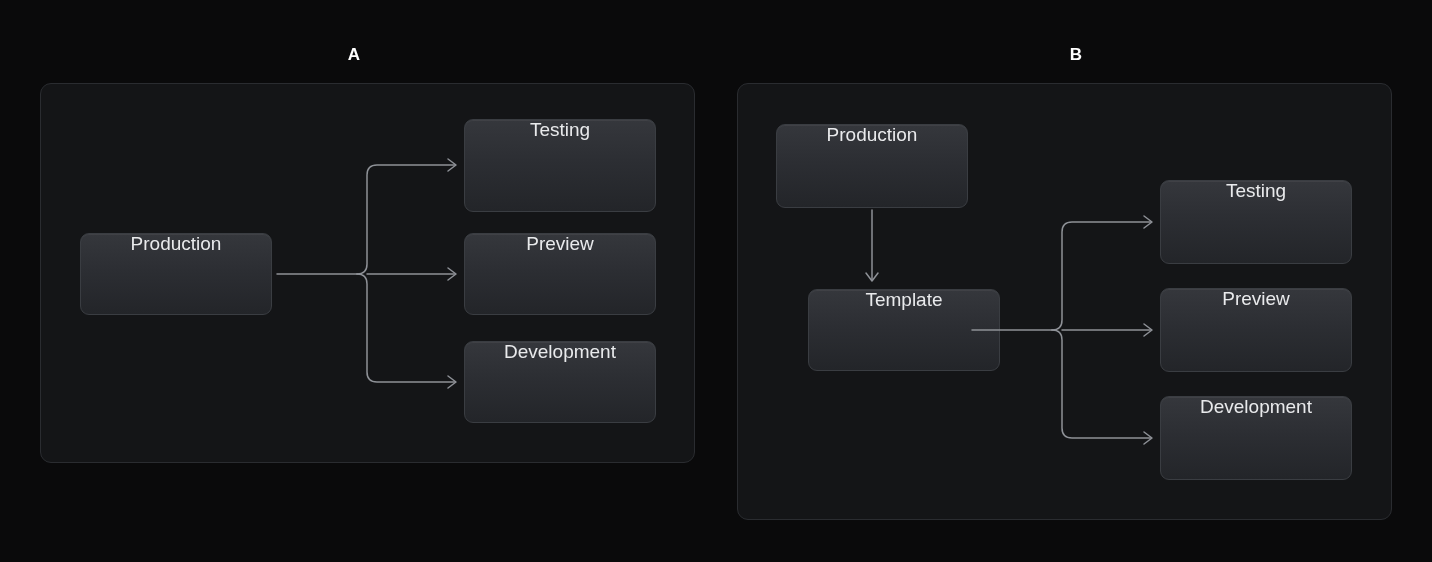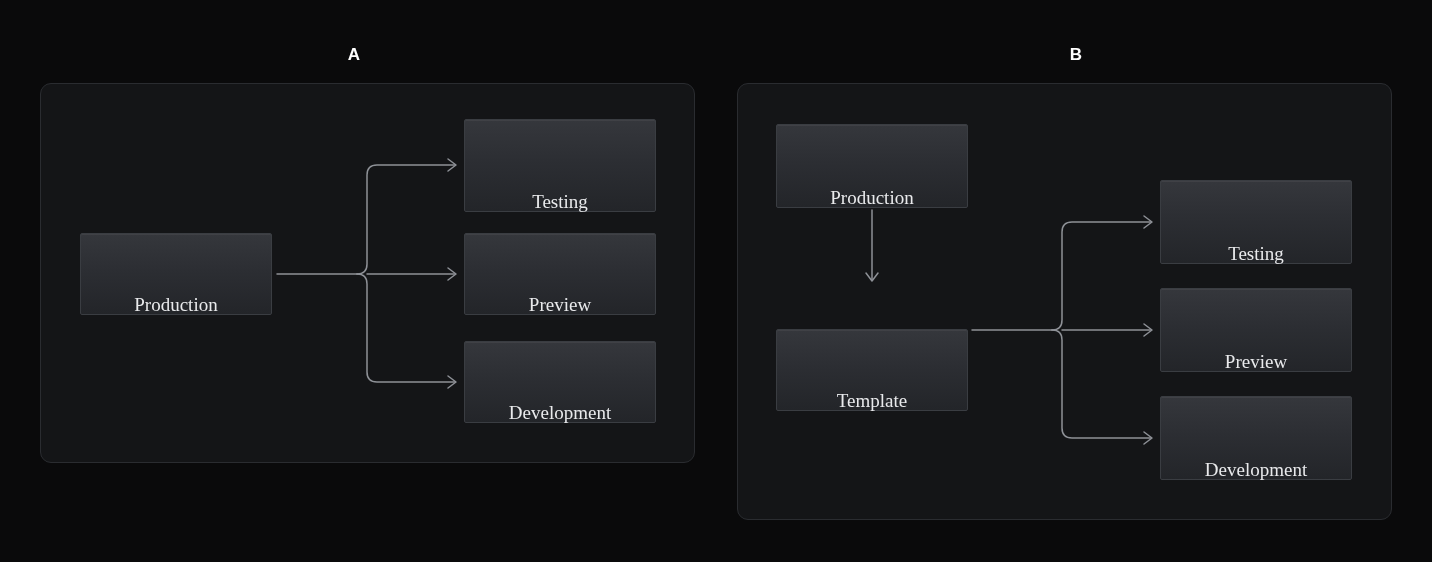--- a/index.html
+++ b/index.html
@@ -24,27 +24,26 @@
   .panel {
     position:absolute;
     background:#141517;
     border:1px solid #2a2c30;
     border-radius:11px;
   }
 
   .node {
     position:absolute;
     border:1px solid #3a3d42;
-    border-radius:2px;
+    border-radius:9px;
     background:linear-gradient(180deg, #35373c 0%, #2c2e33 45%, #232529 100%);
     box-shadow:inset 0 1px 0 rgba(255,255,255,0.055);
     display:flex;
-    align-items:flex-end;
+    align-items:flex-start;
     justify-content:center;
-    font-family:Liberation Serif, serif;
   }
   .node > span {
     font-size:19px;
     color:#e9eaec;
     line-height:1;
     white-space:nowrap;
   }
 
   .edge-layer {
     position:absolute;
@@ -82,21 +81,21 @@
   </div>
 
   <div class="panel-label" style="left:1036px; top:46px; width:80px;">B</div>
 
   <div class="panel" style="left:737px; top:83px; width:655px; height:437px;"></div>
 
   <div class="node" style="left:776px; top:124px; width:192px; height:84px;">
     <span>Production</span>
   </div>
 
-  <div class="node" style="left:776px; top:289px; width:192px; height:82px;margin-top:40px;">
+  <div class="node" style="left:808px; top:289px; width:192px; height:82px;">
     <span>Template</span>
   </div>
 
   <div class="node" style="left:1160px; top:180px; width:192px; height:84px;">
     <span>Testing</span>
   </div>
 
   <div class="node" style="left:1160px; top:288px; width:192px; height:84px;">
     <span>Preview</span>
   </div>

